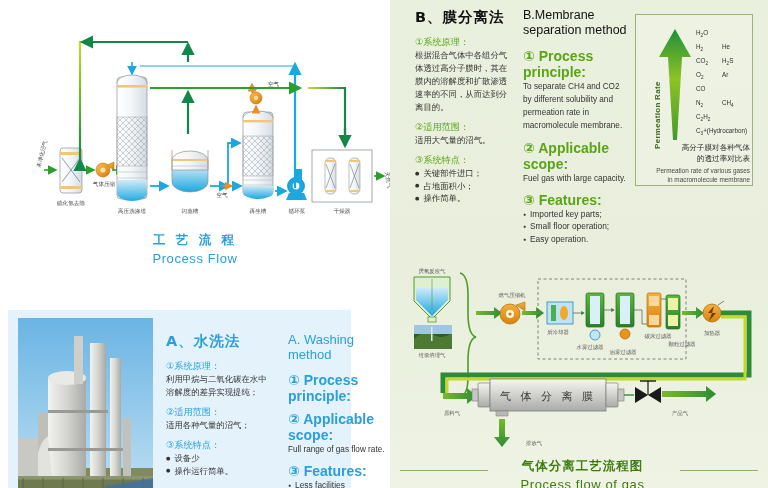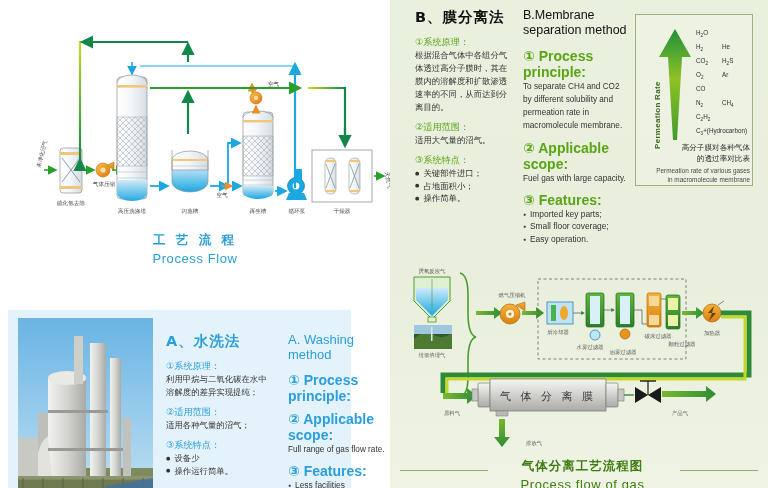--- a/index.html
+++ b/index.html
@@ -357,21 +357,21 @@
         <div class="h-en green">① Process principle:</div>
         <div class="b-en dark">To separate CH4 and CO2 by different solubility and permeation rate in macromolecule membrane.</div>
       </div>
       <div class="blk">
         <div class="h-en green">② Applicable scope:</div>
         <div class="b-en dark">Fuel gas with large capacity.</div>
       </div>
       <div class="blk">
         <div class="h-en green">③ Features:</div>
         <div class="li dark">Imported key parts;</div>
-        <div class="li dark">Small floor coverage;</div>
+        <div class="li dark">Small floor operation;</div>
         <div class="li dark">Easy operation.</div>
       </div>
     </div>
 
     <div id="perm">
       <div id="permrot">
         <span>Permeation Rate</span>
       </div>
       <div id="arrowwrap">
         <svg width="34" height="115" viewBox="0 0 34 115">

